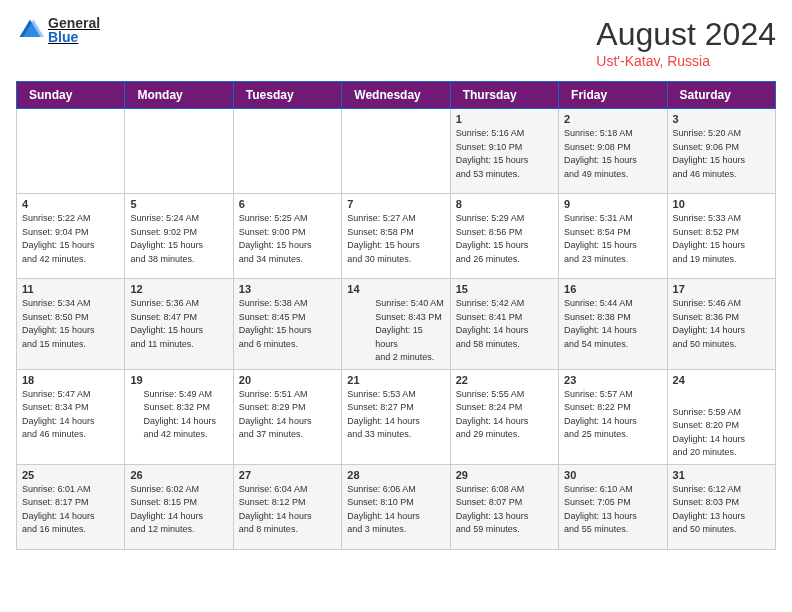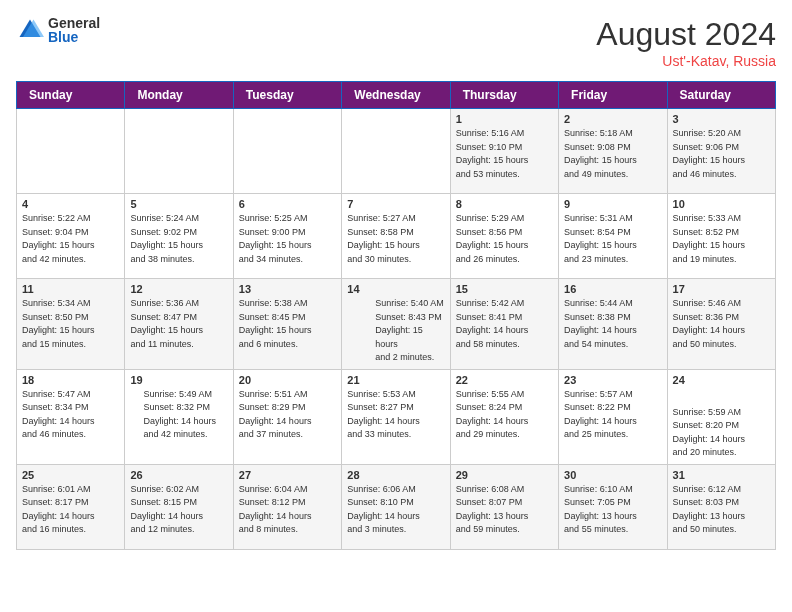--- a/index.html
+++ b/index.html
@@ -13,39 +13,40 @@
     .header {
       display: flex;
       justify-content: space-between;
       align-items: flex-start;
       margin-bottom: 12px;
     }
     .logo {
       display: flex;
       align-items: center;
       gap: 4px;
+      text-decoration: underline;
     }
     .logo-text-general {
       font-size: 14px;
       font-weight: bold;
       color: #333;
       line-height: 1;
     }
     .logo-text-blue {
       font-size: 14px;
       font-weight: bold;
       color: #1565c0;
       line-height: 1;
     }
     .logo-icon {
       width: 28px;
       height: 28px;
     }
     .title-block {
-      text-align: right;
+      text-align: left;
     }
     .month-year {
       font-size: 32px;
       font-weight: normal;
       color: #333;
     }
     .location {
       font-size: 14px;
       color: #ef4444;
     }

